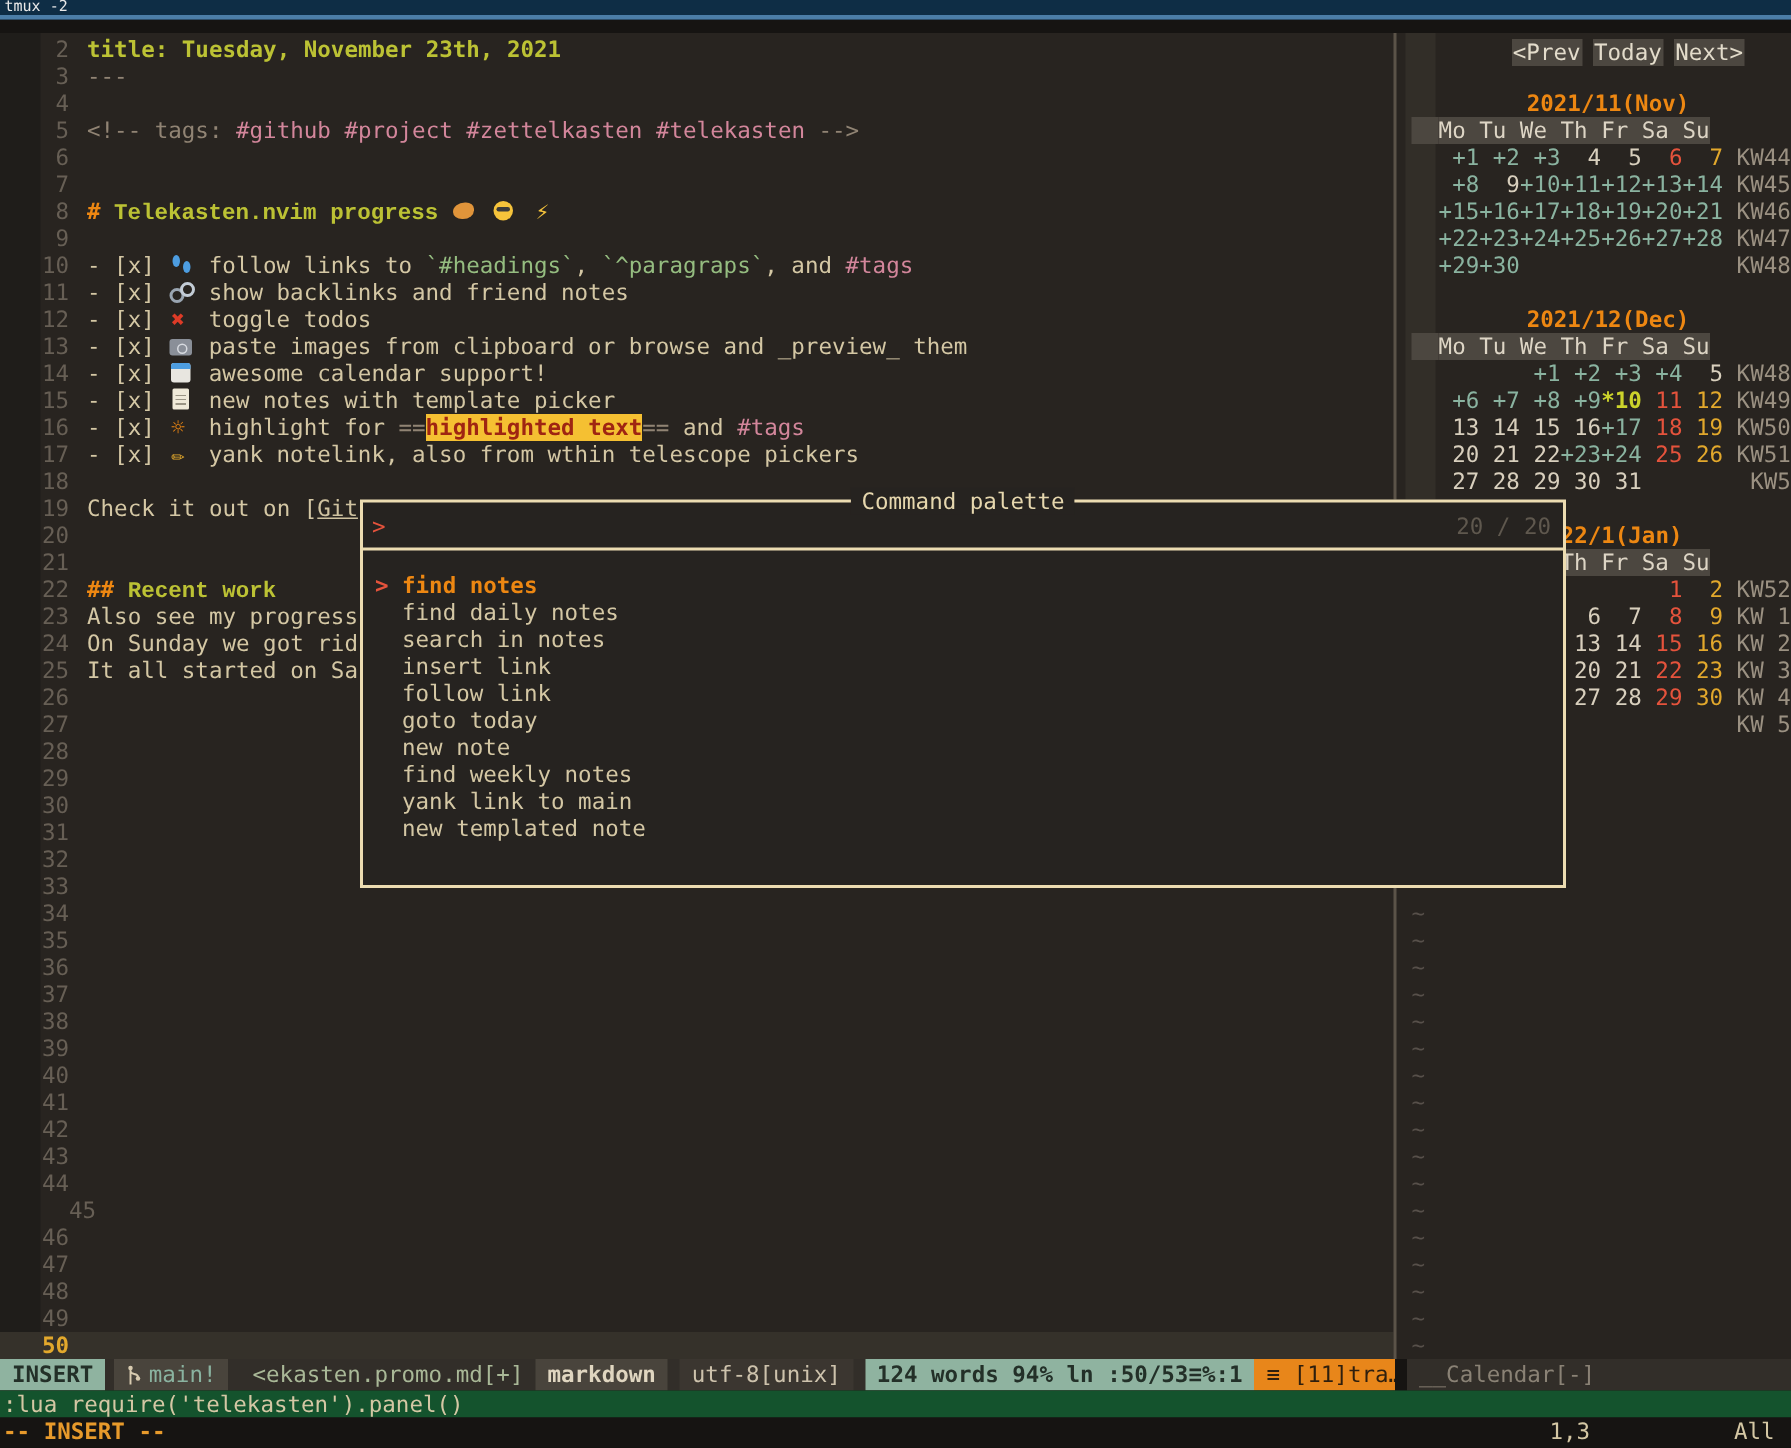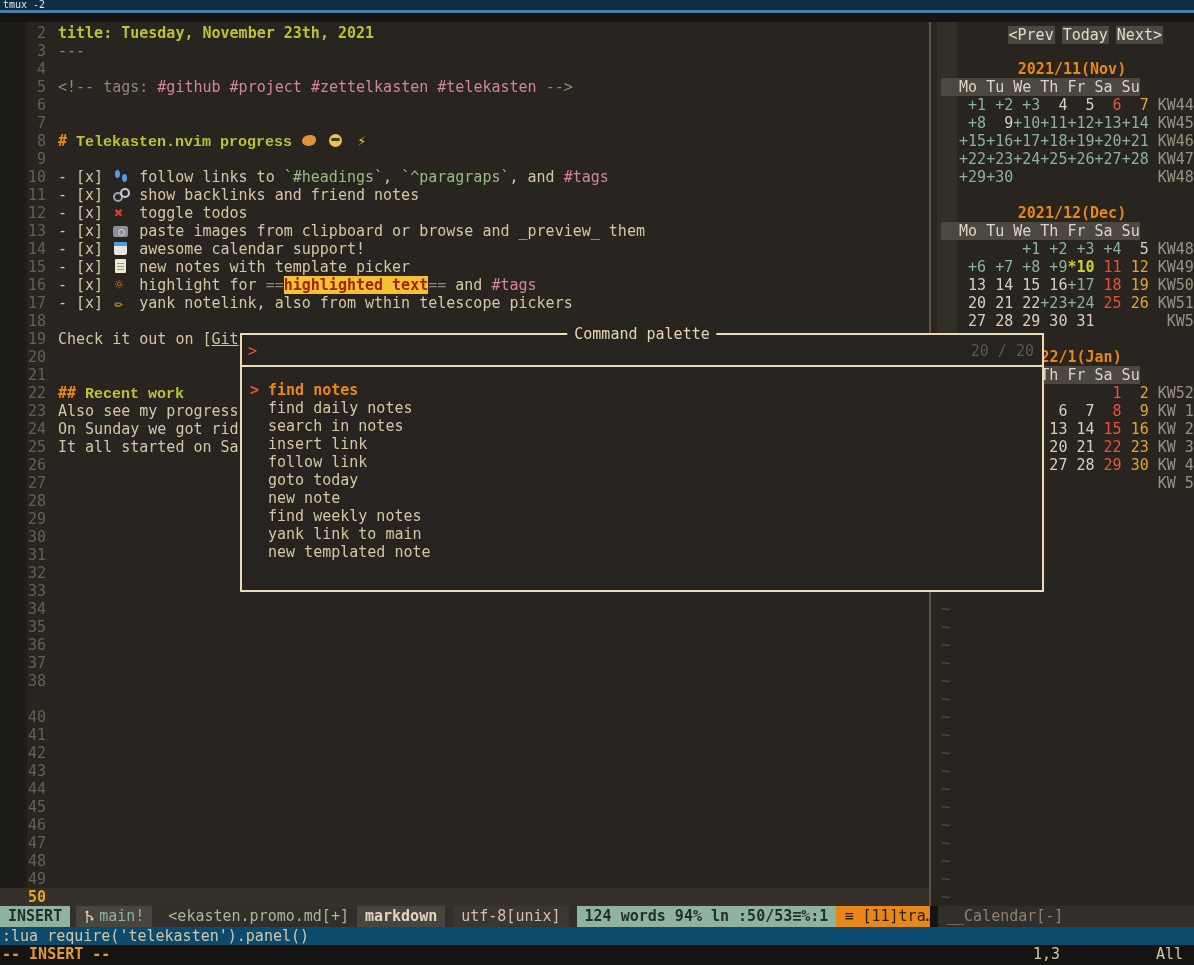--- a/index.html
+++ b/index.html
@@ -85,21 +85,21 @@
   .seg-mode{background:#8fb3a0;color:#233028;font-weight:bold;}
   .seg-branch{background:var(--segbg);color:var(--teal);margin-left:6px;display:flex;align-items:center;gap:5px;}
   .seg-file{color:#a9b897;margin-left:8px;}
   .seg-ft{background:var(--segbg);color:#e0d6c0;font-weight:bold;margin-left:auto;}
   .seg-enc{background:#3b3630;color:#cdc2ac;margin-left:8px;}
   .seg-stats{background:#8fb3a0;color:#233028;margin-left:8px;font-weight:bold;}
   .seg-tab{background:#e8861a;color:#2e1f0e;}
   .calstatus{position:absolute;left:938px;top:906px;width:256px;height:21px;background:var(--slbg);color:#8a8275;font-size:15px;line-height:21px;padding-left:8px;white-space:pre;}
 
   
-  .cmdline{position:absolute;left:0;top:927px;width:1194px;height:18px;color:var(--fg);font-size:15px;line-height:18px;padding-left:2px;white-space:pre;background:#0c4a6e;}
+  .cmdline{position:absolute;left:0;top:927px;width:1194px;height:18px;color:var(--fg);font-size:15px;line-height:18px;padding-left:2px;white-space:pre;background:#14532d;}
   .bottomline{position:absolute;left:0;top:945px;width:1194px;height:20px;font-size:15px;line-height:19px;background:#161412;}
   .b-mode{position:absolute;left:2px;color:#e79a2b;font-weight:bold;}
   .b-ruler{position:absolute;left:1033px;color:var(--fg);}
   .b-scroll{position:absolute;left:1156px;color:var(--fg);}
 </style>
 </head>
 <body>
 
 <div class="screen">
 
@@ -140,26 +140,27 @@
         <div class="eline" style="top: 488px;"><span class="num">29</span><span class="etext"></span></div>
         <div class="eline" style="top: 506px;"><span class="num">30</span><span class="etext"></span></div>
         <div class="eline" style="top: 524px;"><span class="num">31</span><span class="etext"></span></div>
         <div class="eline" style="top: 542px;"><span class="num">32</span><span class="etext"></span></div>
         <div class="eline" style="top: 560px;"><span class="num">33</span><span class="etext"></span></div>
         <div class="eline" style="top: 578px;"><span class="num">34</span><span class="etext"></span></div>
         <div class="eline" style="top: 596px;"><span class="num">35</span><span class="etext"></span></div>
         <div class="eline" style="top: 614px;"><span class="num">36</span><span class="etext"></span></div>
         <div class="eline" style="top: 632px;"><span class="num">37</span><span class="etext"></span></div>
         <div class="eline" style="top: 650px;"><span class="num">38</span><span class="etext"></span></div>
+        <div class="eline" style="top: 668px;"><span class="num">39</span><span class="etext"></span></div>
         <div class="eline" style="top: 686px;"><span class="num">40</span><span class="etext"></span></div>
         <div class="eline" style="top: 704px;"><span class="num">41</span><span class="etext"></span></div>
         <div class="eline" style="top: 722px;"><span class="num">42</span><span class="etext"></span></div>
         <div class="eline" style="top: 740px;"><span class="num">43</span><span class="etext"></span></div>
         <div class="eline" style="top: 758px;"><span class="num">44</span><span class="etext"></span></div>
-        <div class="eline" style="top: 776px;"><span class="num">45</span><span class="etext"></span></div>
+        <div class="eline" style="top: 776px; margin-left: 18px;"><span class="num">45</span><span class="etext"></span></div>
         <div class="eline" style="top: 794px;"><span class="num">46</span><span class="etext"></span></div>
         <div class="eline" style="top: 812px;"><span class="num">47</span><span class="etext"></span></div>
         <div class="eline" style="top: 830px;"><span class="num">48</span><span class="etext"></span></div>
         <div class="eline" style="top: 848px;"><span class="num">49</span><span class="etext"></span></div>
         <div class="eline cursor" style="top: 866px;"><span class="num">50</span><span class="etext"></span></div>
       </div>
     <div class="vsep"></div>
     <div class="calshade"></div>
 
     <div class="calendar" id="calendar">

